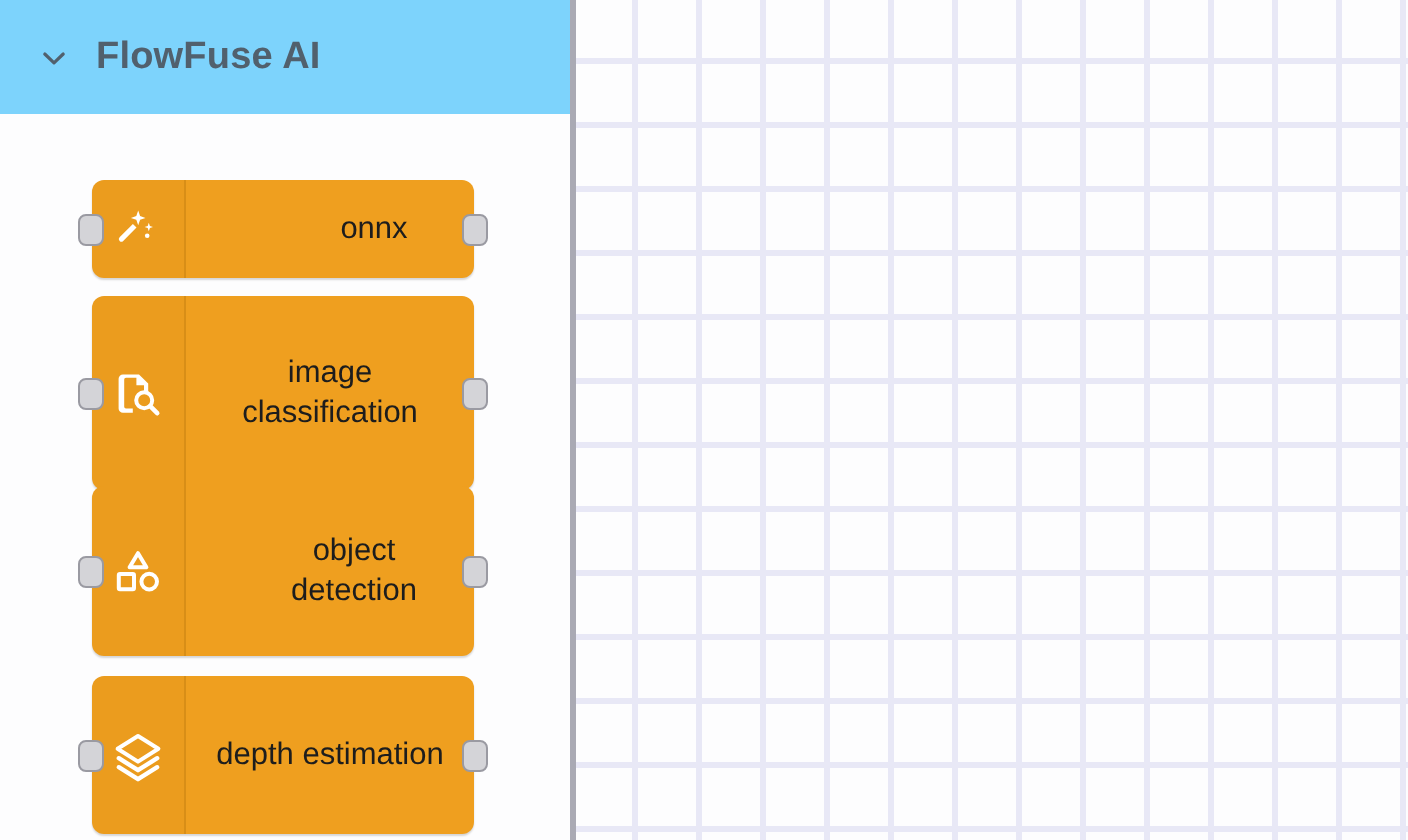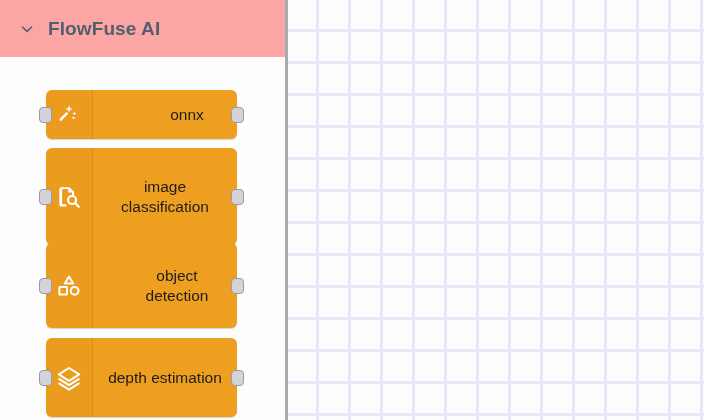--- a/index.html
+++ b/index.html
@@ -29,21 +29,21 @@
     flex: 0 0 285px;
     overflow: hidden;
   }
 
   .palette-header {
     position: absolute;
     left: 0;
     top: 0;
     width: 285px;
     height: 57px;
-    background: #fca5a5;
+    background: #7dd3fc;
     display: flex;
     align-items: center;
     box-sizing: border-box;
     padding-left: 14px;
   }
 
   .chevron-wrap {
     width: 26px;
     height: 26px;
     display: flex;

